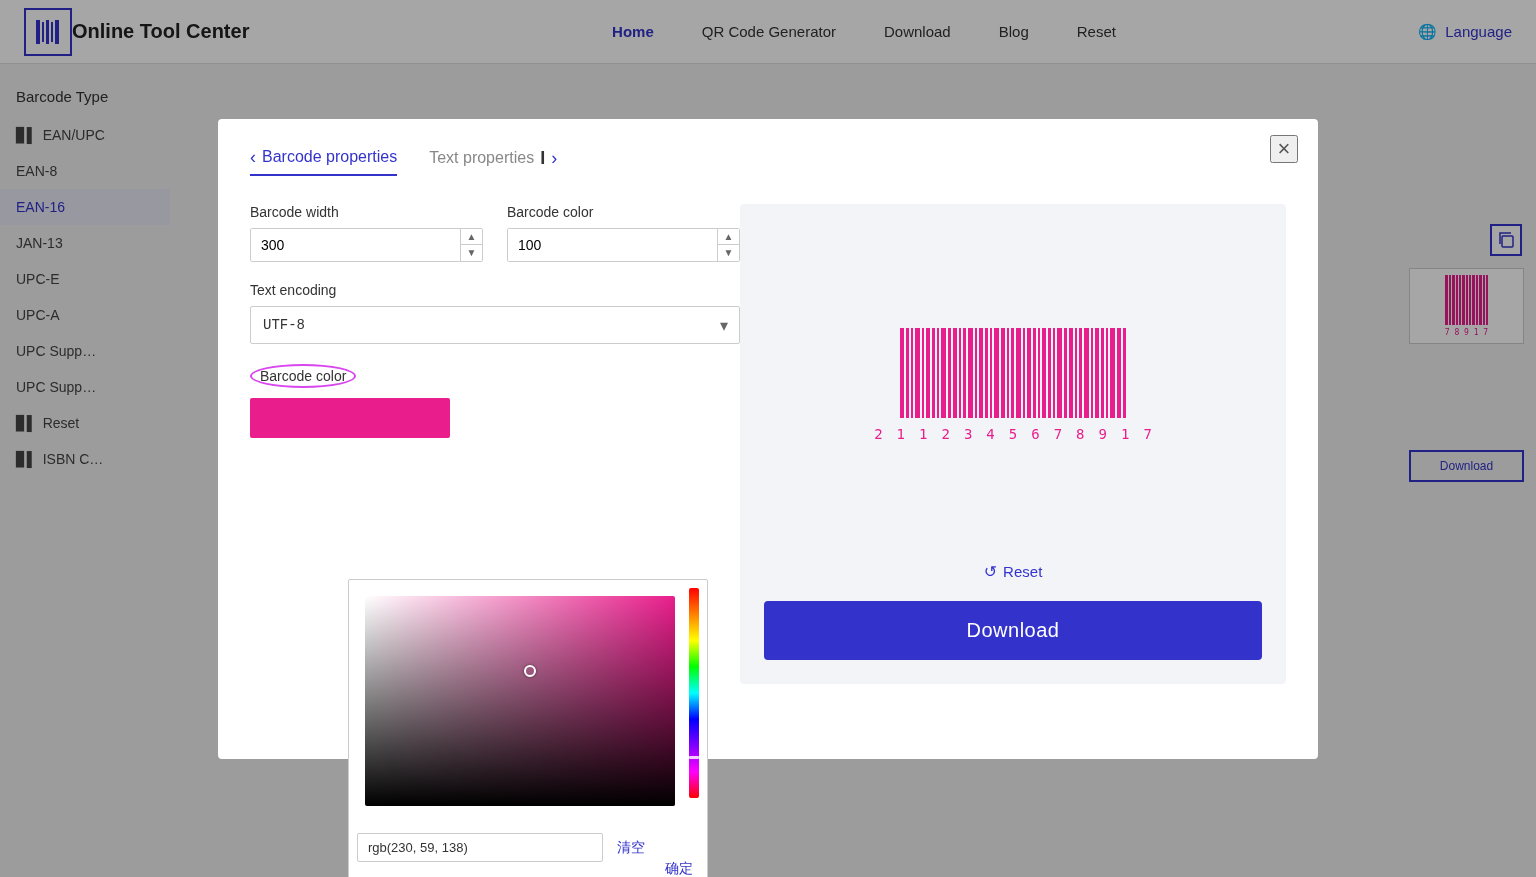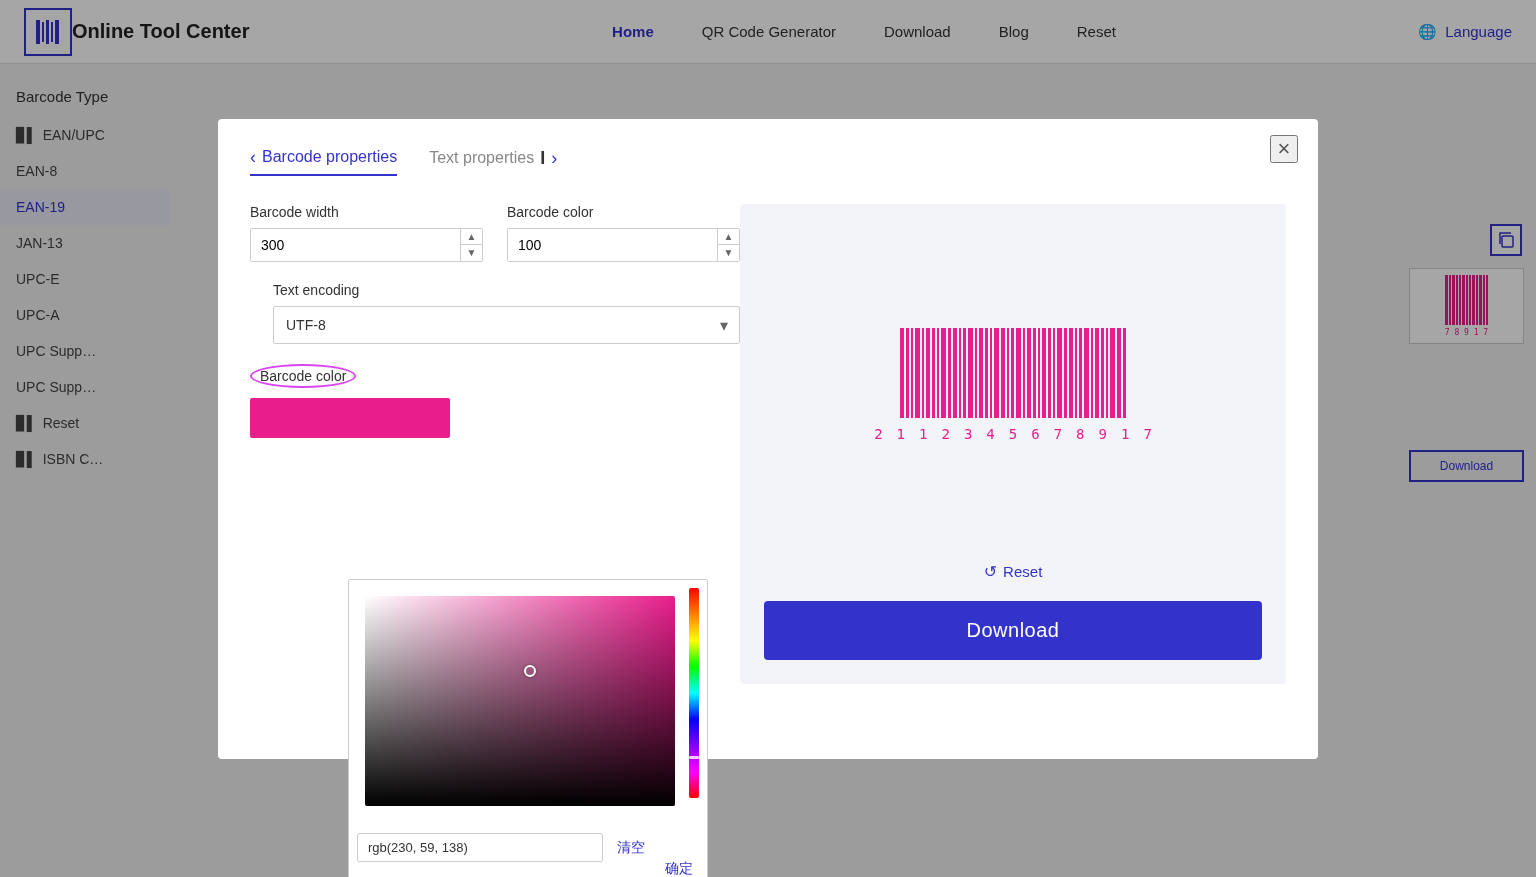--- a/index.html
+++ b/index.html
@@ -275,20 +275,21 @@
       border: 1px solid #ccc;
       border-radius: 2px;
       font-size: 14px;
       color: #333;
       background: #fff;
       appearance: none;
       cursor: pointer;
       display: flex;
       align-items: center;
       justify-content: space-between;
+      font-family: Liberation Mono, monospace;
     }
     .select-wrap {
       position: relative;
     }
     .select-arrow {
       position: absolute;
       right: 12px;
       top: 50%;
       transform: translateY(-50%);
       color: #666;
@@ -485,21 +486,21 @@
   <div class="sidebar">
     <div class="sidebar-title">Barcode Type</div>
     <div class="sidebar-item">
       <span>▊▌</span>
       <span>EAN/UPC</span>
     </div>
     <div class="sidebar-item">
       <span>EAN-8</span>
     </div>
     <div class="sidebar-item active">
-      <span>EAN-19</span>
+      <span>EAN-16</span>
     </div>
     <div class="sidebar-item">
       <span>JAN-13</span>
     </div>
     <div class="sidebar-item">
       <span>UPC-E</span>
     </div>
     <div class="sidebar-item">
       <span>UPC-A</span>
     </div>
@@ -589,21 +590,21 @@
             <input class="field-input" type="text" value="100" style="">
             <div class="field-spinners">
               <button class="field-spinner-btn">▲</button>
               <button class="field-spinner-btn">▼</button>
             </div>
           </div>
         </div>
       </div>
 
       
-      <div style="margin-bottom:20px;margin-left:23px;">
+      <div style="margin-bottom:20px;">
         <span class="field-label">Text encoding</span>
         <div class="select-wrap">
           <select class="encoding-select">
             <option>UTF-8</option>
           </select>
           <span class="select-arrow">▾</span>
         </div>
       </div>
 
       

